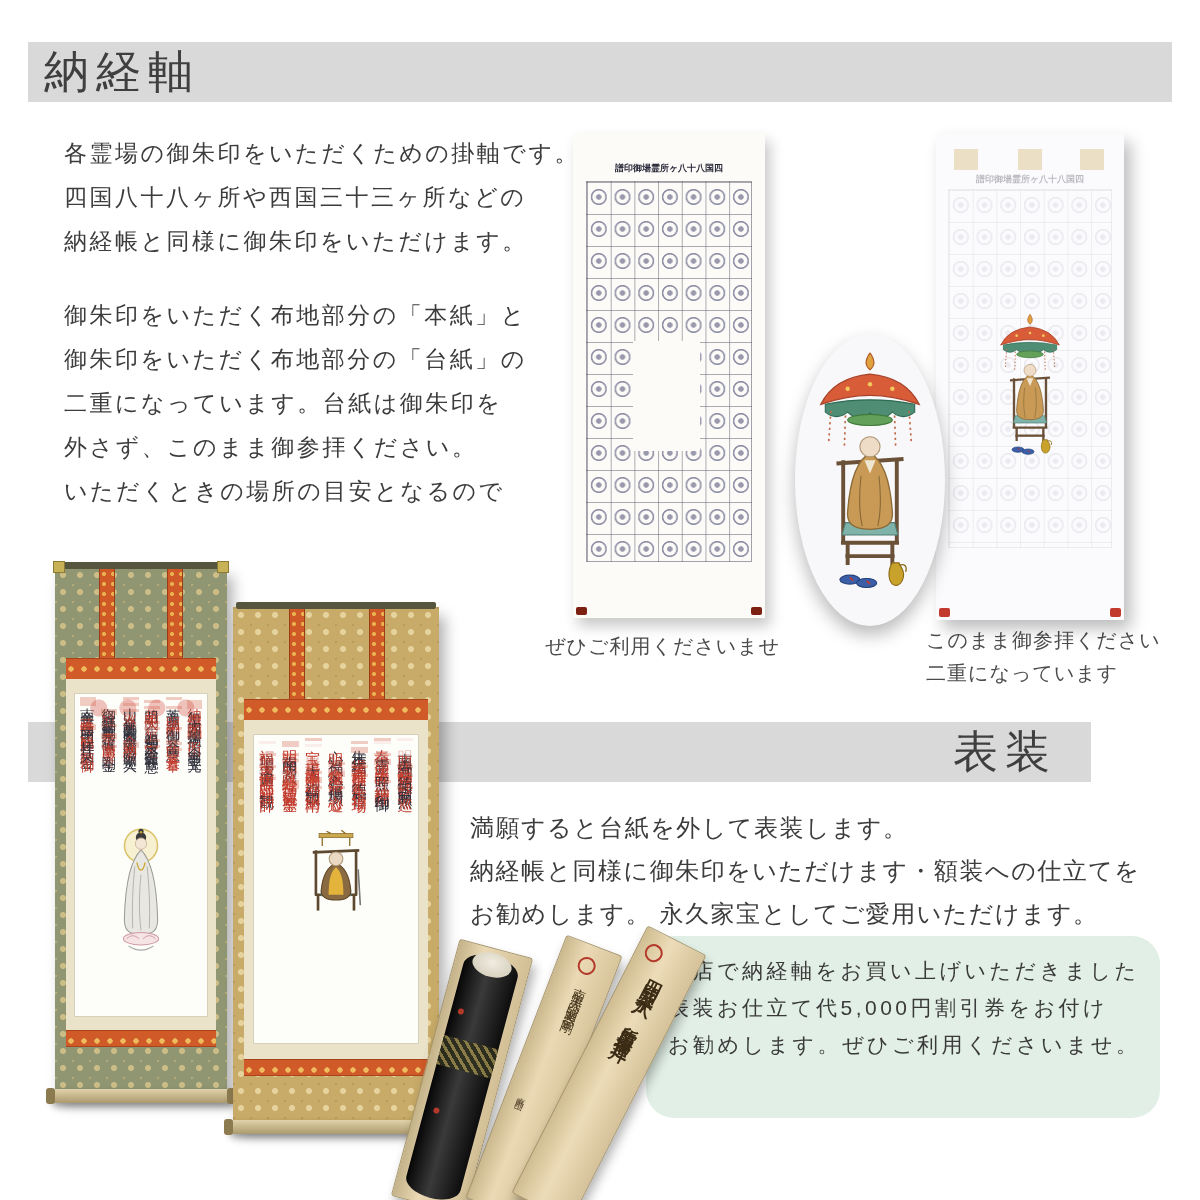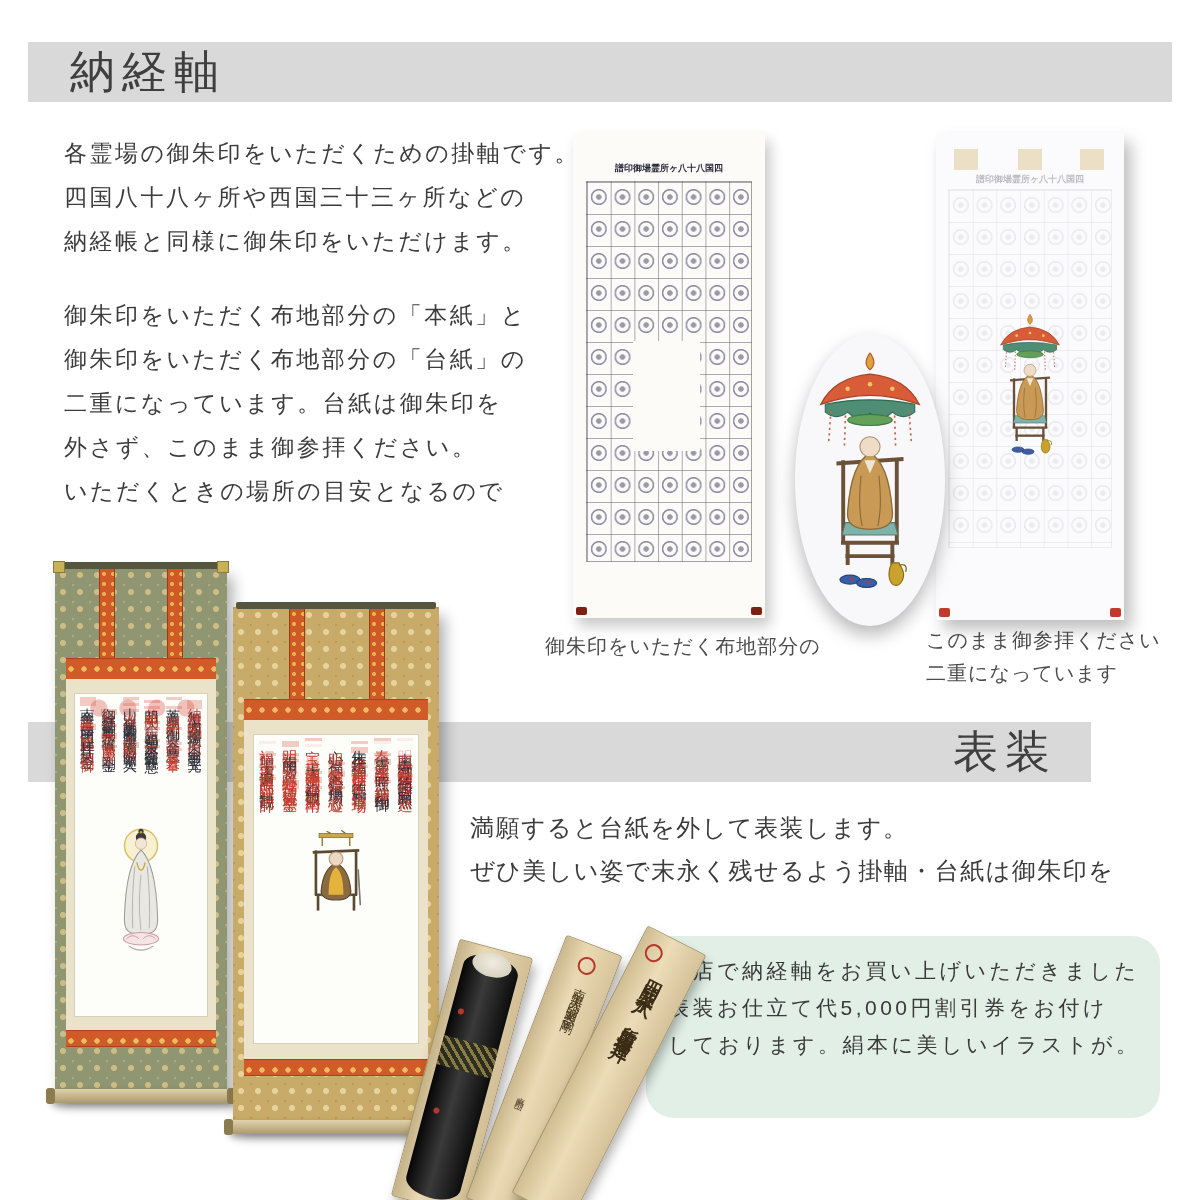--- a/index.html
+++ b/index.html
@@ -1,21 +1,21 @@
 <!DOCTYPE html>
 <html><head>
 <meta charset="utf-8">
 <style>
   html,body{margin:0;padding:0}
   body{width:1200px;height:1200px;position:relative;background:#fff;overflow:hidden;
        font-family:"Liberation Sans","DejaVu Sans",sans-serif;color:#3a3a3a}
   
   .banner{position:absolute;background:#d9d9d9;height:60px}
   #banner1{left:28px;top:42px;width:1144px}
-  #banner1 .btxt{font-size:45px;line-height:60px;padding-left:42px;letter-spacing:7px;color:#3f3f3f}
+  #banner1 .btxt{font-size:45px;line-height:60px;padding-left:16px;letter-spacing:7px;color:#3f3f3f}
   #banner2{left:28px;top:722px;width:1063px;text-align:right;z-index:0}
   #banner2 .btxt{font-size:45px;line-height:60px;padding-right:34px;letter-spacing:7px;color:#3f3f3f;display:inline-block}
   
   .para{position:absolute;font-size:23px;line-height:44px;letter-spacing:2.5px;color:#3c3c3c}
   #para1{left:64px;top:131px}
   #para2{left:64px;top:293px}
   #hyoso-para{left:470px;top:806px;font-size:24px;line-height:43px;letter-spacing:1.5px}
   .caption{position:absolute;font-size:20px;line-height:33px;letter-spacing:1px;color:#4c4c4c}
   #cap-left{left:545px;top:630px}
   #cap-right{left:926px;top:624px}
@@ -227,33 +227,34 @@
   <div class="knobB" style="left:3px"></div>
   <div class="knobB" style="right:3px"></div>
 </div>
 
 <div id="oval">
   <svg viewBox="0 0 120 240">
       <use href="#art-daishi"></use>
     </svg>
 </div>
 
-<div class="caption" id="cap-left">御朱印をいただく布地部分の</div>
+<div class="caption" id="cap-left">ぜひご利用くださいませ</div>
 <div class="caption" id="cap-right">
   <div>このまま御参拝ください</div>
   <div>二重になっています</div>
 </div>
 
 <div class="banner" id="banner2">
   <div class="btxt">表装</div>
 </div>
 
 <div class="para" id="hyoso-para">
   <div>満願すると台紙を外して表装します。</div>
-  <div>ぜひ美しい姿で末永く残せるよう掛軸・台紙は御朱印を</div>
+  <div>納経帳と同様に御朱印をいただけます・額装への仕立てを</div>
+  <div>お勧めします。 永久家宝としてご愛用いただけます。</div>
 </div>
 
 <div class="mscroll" id="mscrollL">
   <div class="mbody bodyL"></div>
   <div class="rod"></div>
   <div class="fit" style="left:-2px"></div>
   <div class="fit" style="right:-2px"></div>
   <div class="futai" style="left:44px"></div>
   <div class="futai" style="left:112px"></div>
   <div class="band" style="top:96px"></div>
@@ -297,21 +298,21 @@
       </svg>
   </div>
   <div class="band" style="bottom:64px;height:15px"></div>
   <div class="roller"></div>
 </div>
 
 <div id="promo">
   <div class="lines">
     <div>当店で納経軸をお買い上げいただきました</div>
     <div>表装お仕立て代5,000円割引券をお付け</div>
-    <div>しております。絹本に美しいイラストが。</div>
+    <div>お勧めします。ぜひご利用くださいませ。</div>
   </div>
 </div>
 
 <div class="woodbox" id="box1">
   <div class="blackroll"></div>
   <div class="endcap"></div>
   <div class="goldband"></div>
   <div class="reddot" style="left:16px;top:66px"></div>
   <div class="reddot" style="left:18px;top:168px"></div>
 </div>

